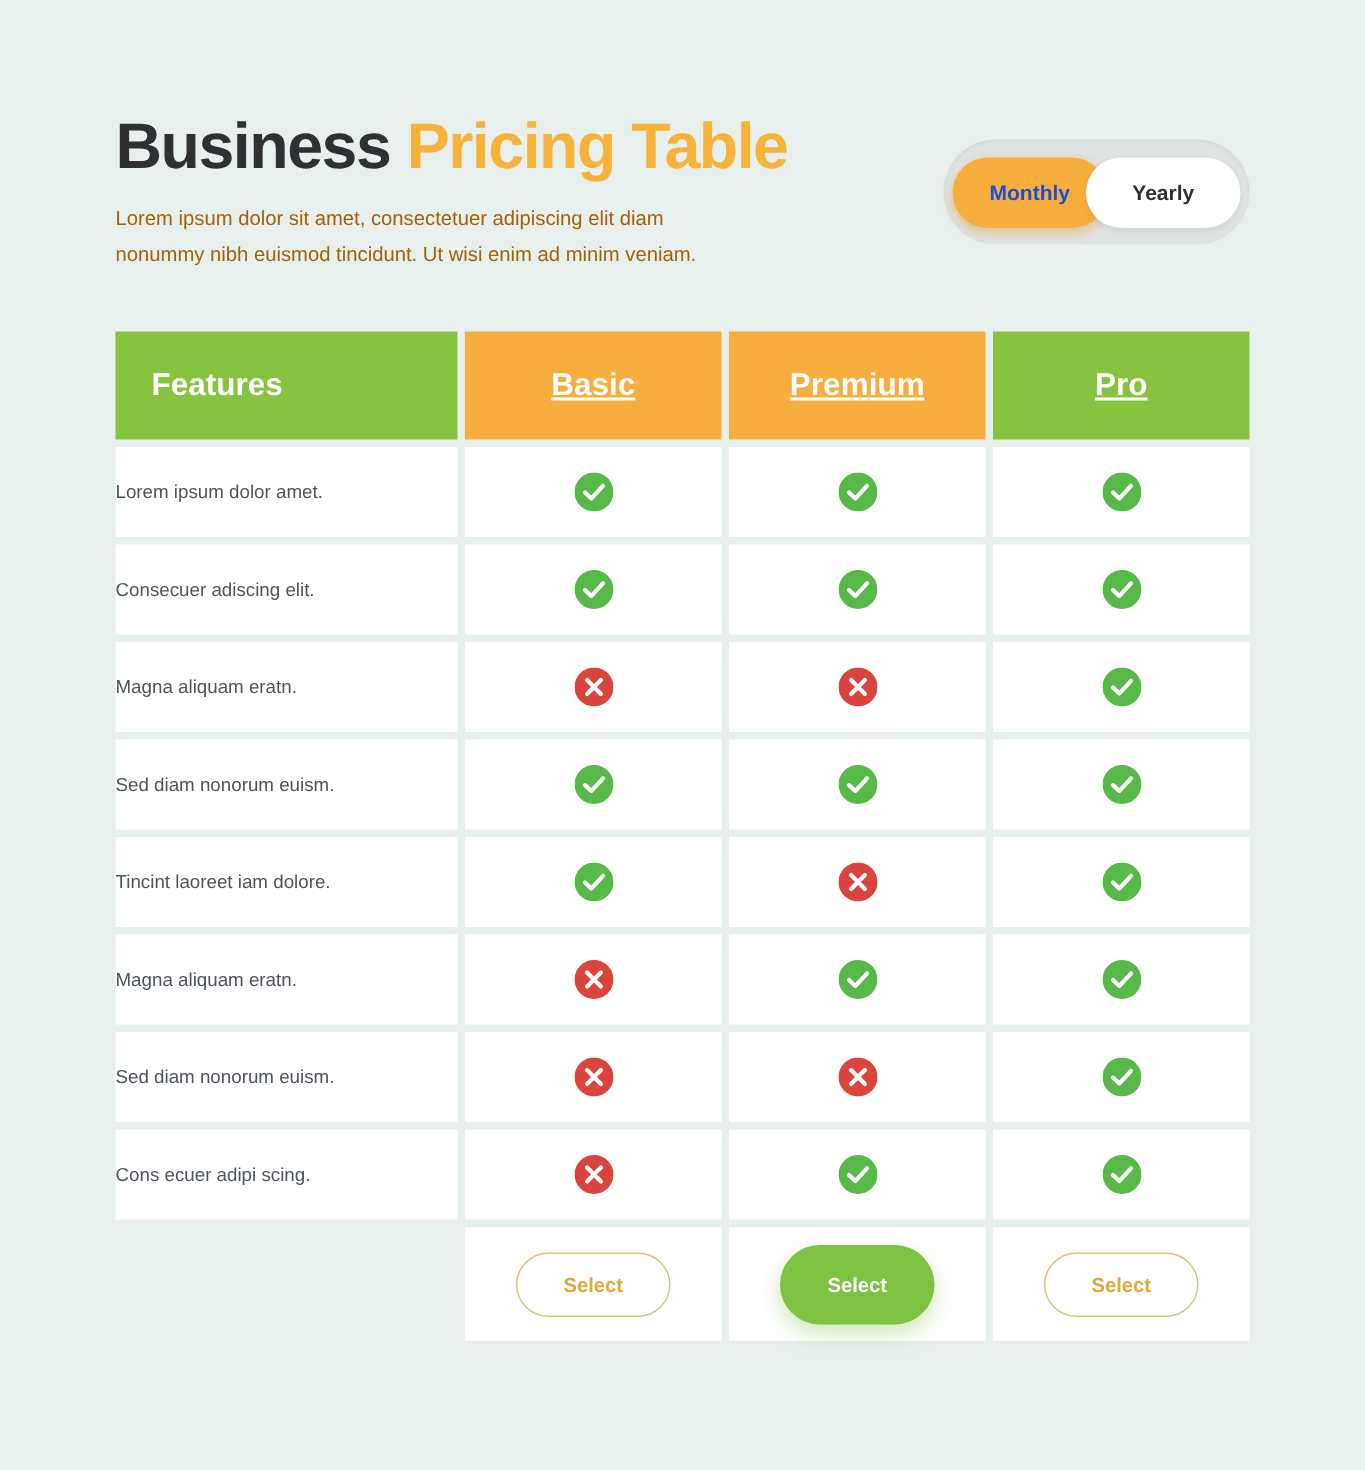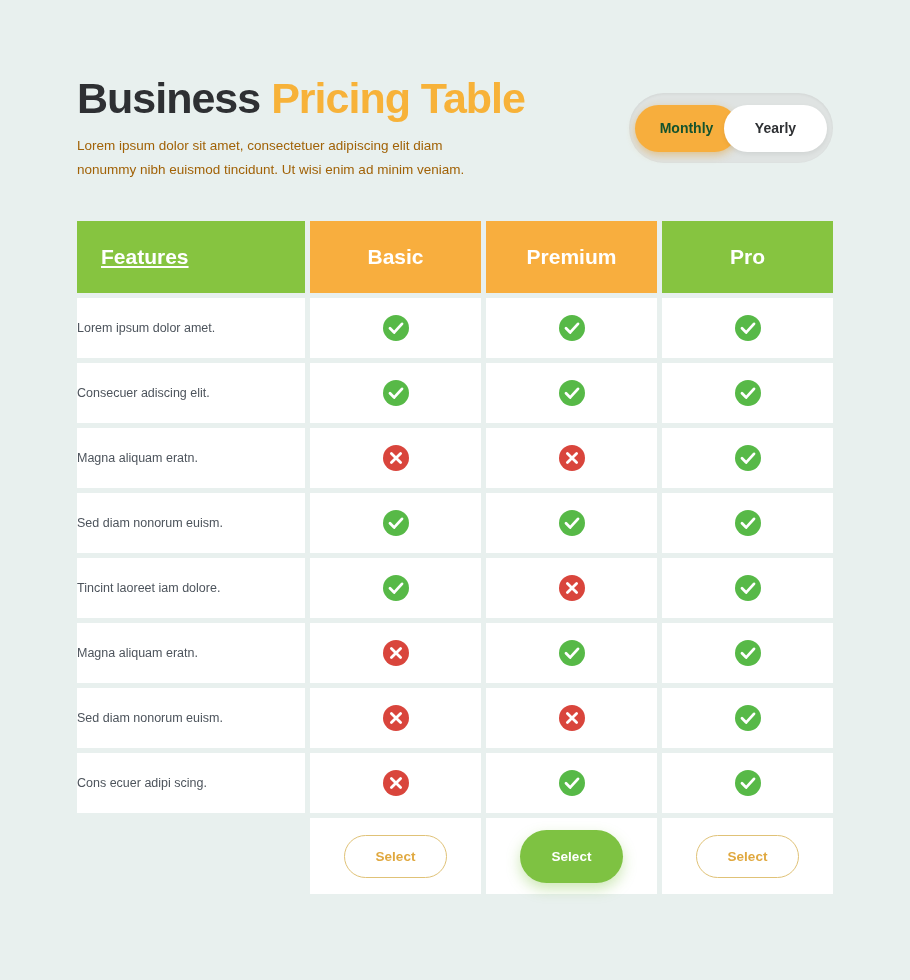--- a/index.html
+++ b/index.html
@@ -62,21 +62,21 @@
     display: flex;
     align-items: center;
     justify-content: center;
     font-size: 14px;
     font-weight: bold;
     cursor: pointer;
     user-select: none;
   }
   .toggle-opt.active {
     background: #f7ae3d;
-    color: #14532d;
+    color: #1d4ed8;
     box-shadow: 0 3px 8px rgba(225,150,30,.45);
   }
   .toggle-opt.inactive {
     background: #ffffff;
     color: #2e3033;
     margin-left: -14px;
     box-shadow: 0 2px 5px rgba(0,0,0,.07);
   }
 
   
@@ -93,36 +93,36 @@
   }
   .cell-feature {
     width: 228px;
     flex: 0 0 228px;
     box-sizing: border-box;
   }
   .cell-plan {
     width: 171px;
     flex: 0 0 171px;
     box-sizing: border-box;
+    text-decoration: underline;
   }
 
   
   .head-row .cell-feature,
   .head-row .cell-plan {
     height: 72px;
     display: flex;
     align-items: center;
     font-size: 21px;
     font-weight: bold;
     color: #ffffff;
   }
   .head-row .cell-feature {
     padding-left: 24px;
     justify-content: flex-start;
-    text-decoration: underline;
   }
   .head-row .cell-plan { justify-content: center; }
   .bg-green  { background: #86c440; }
   .bg-orange { background: #f8ae3e; }
 
   
   .body-row .cell-feature,
   .body-row .cell-plan {
     height: 60px;
     background: #ffffff;

